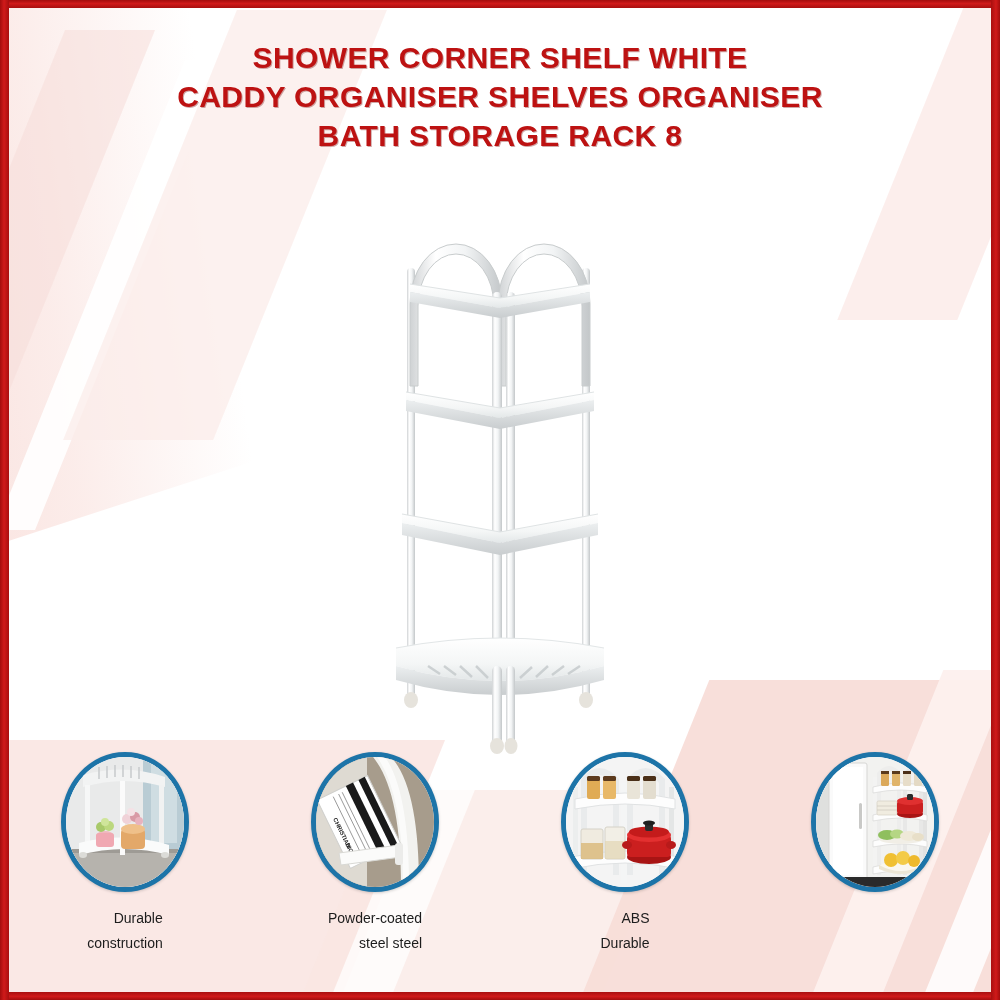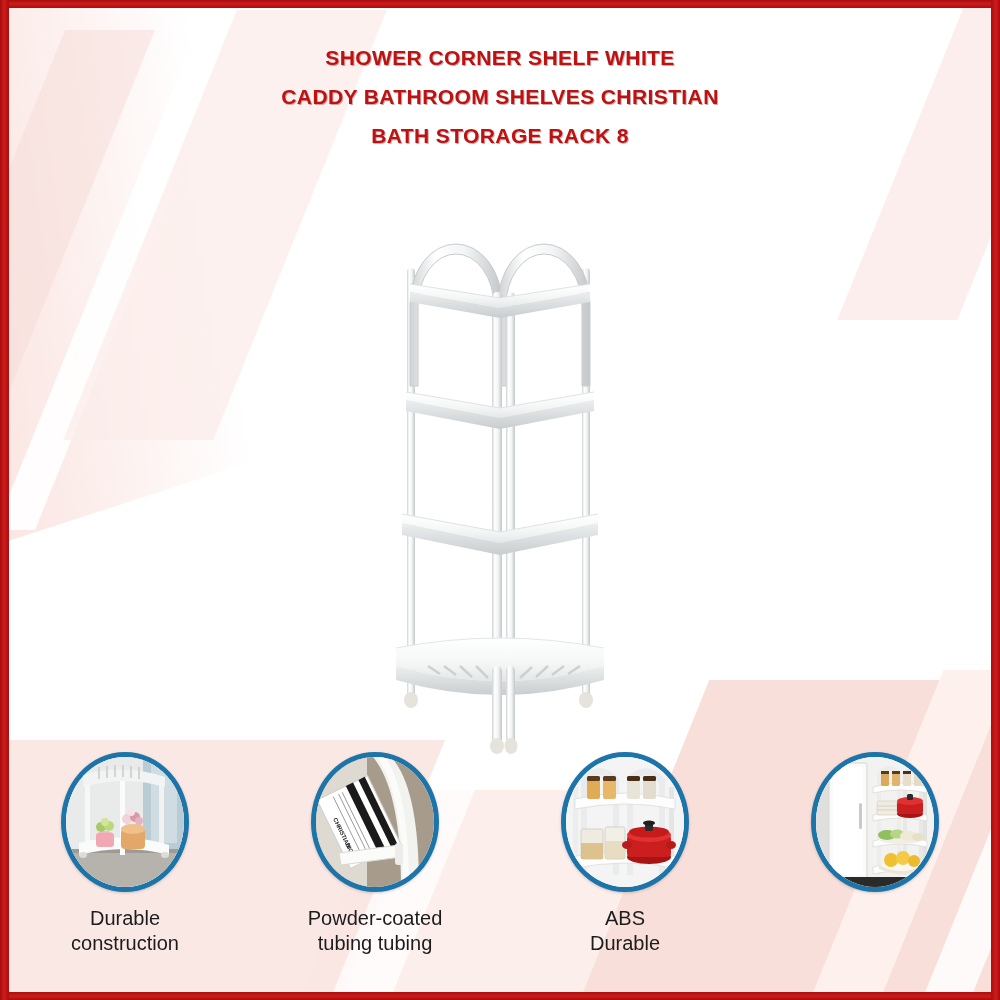--- a/index.html
+++ b/index.html
@@ -84,21 +84,21 @@
     background: #ffffff; transform: skewX(-22deg); transform-origin: bottom right;
     opacity: .75;
   }
 
   
   .title-block {
     position: absolute; top: 38px; left: 0; width: 1000px;
     z-index: 10; text-align: center;
   }
   .title-line {
-    font-size: 21px; font-weight: bold; letter-spacing: .4px;
+    font-size: 30px; font-weight: bold; letter-spacing: .4px;
     color: #bd1212; line-height: 39px;
     text-shadow: 1px 1px 0 rgba(120,10,10,.35);
   }
 
   
   .hero { position: absolute; top: 196px; left: 370px; width: 260px; height: 560px; z-index: 8; }
   .hero svg { display: block; }
 
   
   .features {
@@ -108,22 +108,22 @@
   .feature { flex: 1 1 0; display: flex; flex-direction: column; align-items: center; }
   .thumb-ring {
     width: 128px; height: 140px; border-radius: 50%;
     border: 5px solid #1d74a8;
     background: #ffffff;
     overflow: hidden; position: relative;
     box-shadow: 0 1px 3px rgba(0,0,0,.18);
   }
   .thumb-ring svg { display: block; width: 100%; height: 100%; }
   .caption {
-    margin-top: 14px; text-align: center;
-    font-size: 20px; line-height: 25px; color: #1c1c1c; font-weight: normal;
+    margin-top: 14px; text-align: right;
+    font-size: 14px; line-height: 25px; color: #1c1c1c; font-weight: normal;
   }
 </style>
 </head>
 <body>
 
 <div id="page">
 
   <div class="deco deco-tl-wash"></div>
   <div class="deco deco-tl-s1"></div>
   <div class="deco deco-tl-s2"></div>
@@ -131,21 +131,21 @@
   <div class="deco deco-tr-s1"></div>
   <div class="deco deco-bl-block"></div>
   <div class="deco deco-bm-block"></div>
   <div class="deco deco-bm-white"></div>
   <div class="deco deco-br-block"></div>
   <div class="deco deco-br-light"></div>
   <div class="deco deco-br-white"></div>
 
   <div class="title-block">
     <div class="title-line">SHOWER CORNER SHELF WHITE</div>
-    <div class="title-line">CADDY BATHROOM SHELVES CHRISTIAN</div>
+    <div class="title-line">CADDY ORGANISER SHELVES ORGANISER</div>
     <div class="title-line">BATH STORAGE RACK 8</div>
   </div>
 
   <div class="hero">
     <svg width="260" height="560" viewBox="0 0 260 560">
       <defs>
         <linearGradient id="tubeV" x1="0" y1="0" x2="1" y2="0">
           <stop offset="0%" stop-color="#cfd2d4"></stop>
           <stop offset="28%" stop-color="#ffffff"></stop>
           <stop offset="60%" stop-color="#f2f4f5"></stop>
@@ -281,21 +281,21 @@
               <line x1="40" y1="24" x2="40" y2="92"></line>
               <line x1="44" y1="24" x2="44" y2="92"></line>
             </g>
           </g>
           <path d="M24 96 L84 88 L86 100 L26 108 Z" fill="#fbfbfa" stroke="#d8d8d4" stroke-width="1"></path>
           <rect x="80" y="86" width="8" height="22" rx="3" fill="#ececea"></rect>
         </svg>
       </div>
       <div class="caption">
         <div>Powder-coated</div>
-        <div>tubing tubing</div>
+        <div>steel steel</div>
       </div>
     </div>
 
     <div class="feature">
       <div class="thumb-ring">
         <svg viewBox="0 0 120 130" preserveAspectRatio="xMidYMid slice">
           <rect width="120" height="130" fill="#f4f4f4"></rect>
           <path d="M16 22 Q34 0 54 22 L54 118 L48 118 L48 26 Q34 10 22 26 L22 118 L16 118 Z" fill="#e9ebec"></path>
           <path d="M62 22 Q80 0 100 22 L100 118 L94 118 L94 26 Q80 10 68 26 L68 118 L62 118 Z" fill="#e9ebec"></path>
           <rect x="8" y="30" width="5" height="92" fill="#eceeee"></rect>

